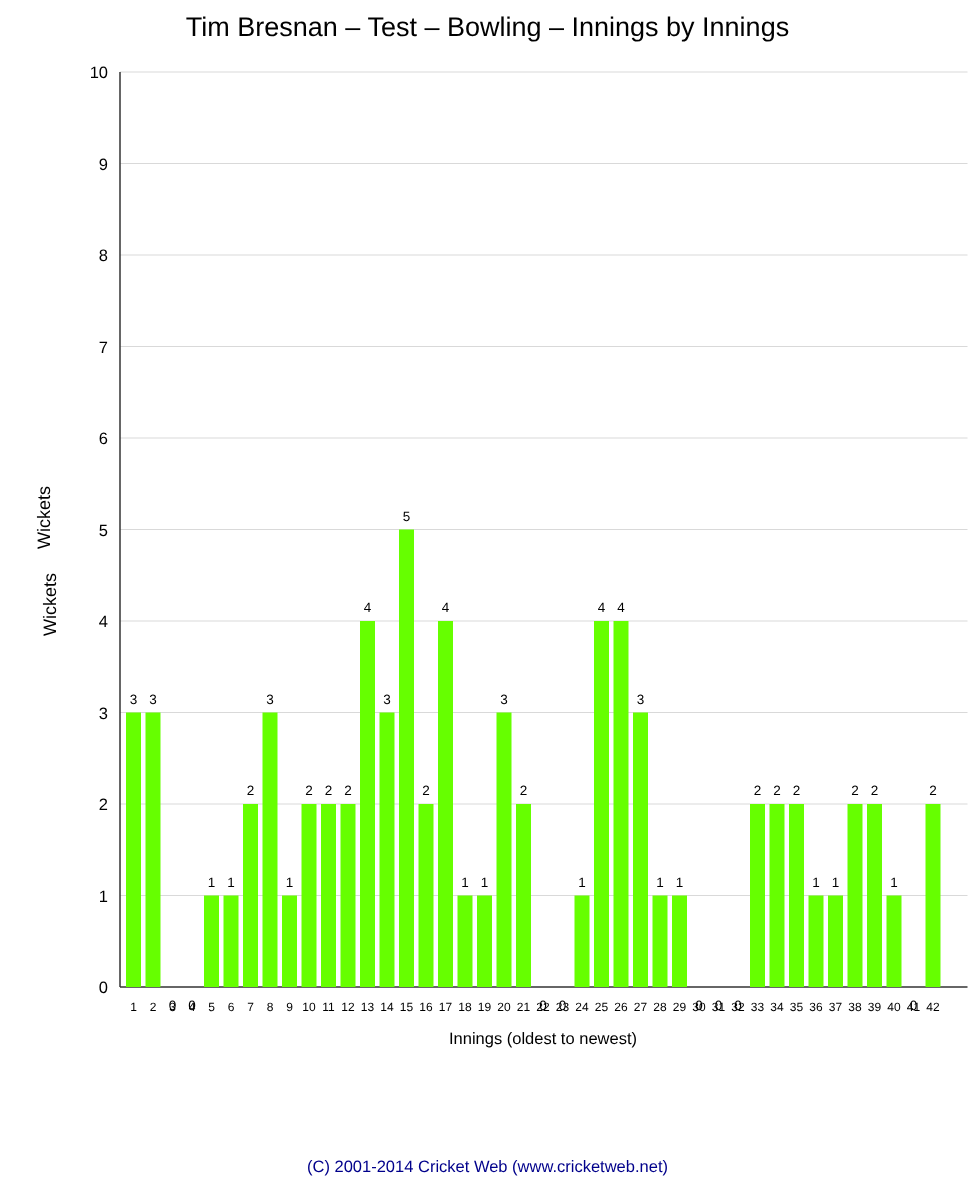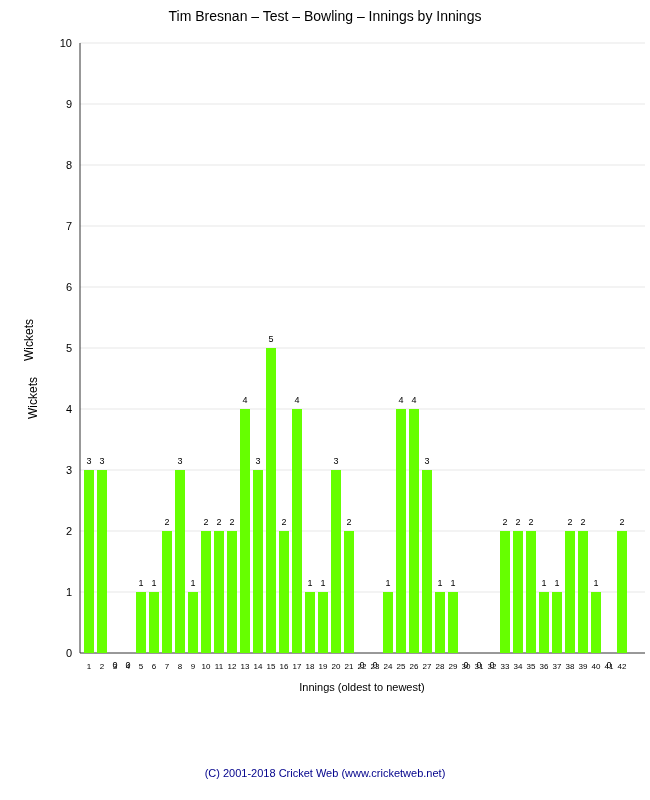--- a/index.html
+++ b/index.html
@@ -11,21 +11,21 @@
       overflow: hidden;
     }
     .chart-container {
       width: 650px;
       height: 800px;
       position: relative;
       background: #fff;
     }
     .chart-title {
       text-align: center;
-      font-size: 14px;
+      font-size: 18px;
       padding-top: 8px;
       padding-bottom: 4px;
       color: #000;
     }
     .y-axis-label {
       position: absolute;
       left: 12px;
       top: 50%;
       transform: translateY(-50%) rotate(-90deg);
       font-size: 12px;
@@ -260,14 +260,14 @@
       <text x="592" y="636" text-anchor="middle" font-size="8" fill="#000">42</text>
 
       <text x="332" y="658" text-anchor="middle" font-size="11" fill="#000">Innings (oldest to newest)</text>
 
     </svg>
 
     <div style="position:absolute; left:8px; top:300px; transform:rotate(-90deg); font-size:12px; color:#000; white-space:nowrap;">Wickets</div>
 
   </div>
 
-  <div class="copyright">(C) 2001-2018 Cricket Web (www.cricketweb.net)</div>
+  <div class="copyright">(C) 2001-2014 Cricket Web (www.cricketweb.net)</div>
 </div>
 
 </body></html>

